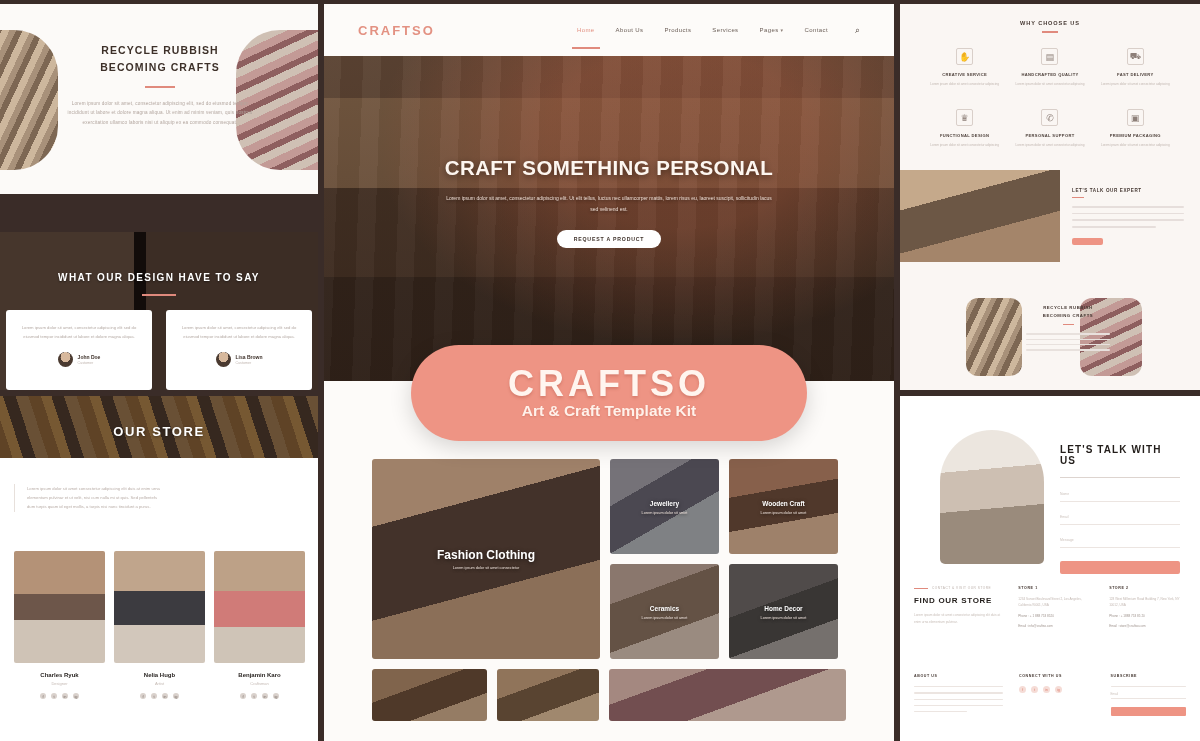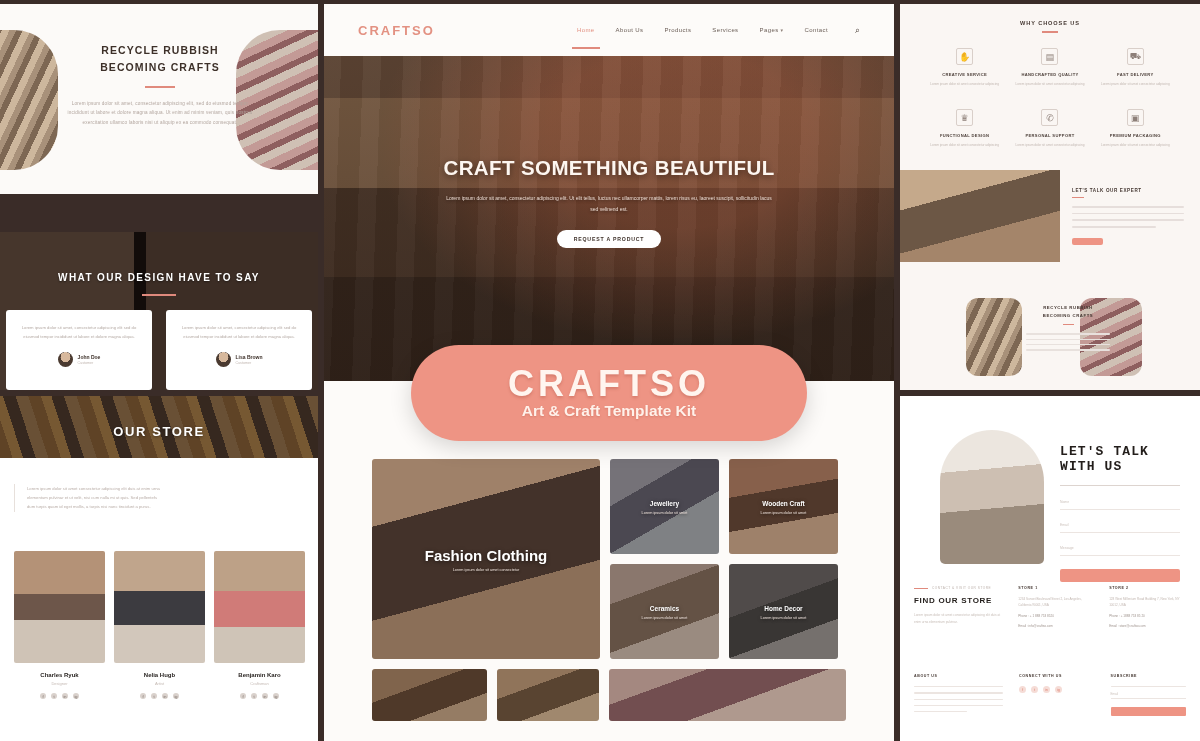--- a/index.html
+++ b/index.html
@@ -123,21 +123,21 @@
                text-shadow:0 1px 2px rgba(150,60,45,.25); }
 
   .c-port { position:absolute; left:0; top:455px; width:100%; padding:0 48px; }
   .pg { display:flex; gap:10px; }
   .pcol-l { width:228px; }
   .pcol-r { width:228px; display:flex; flex-direction:column; gap:10px; }
   .prow { display:flex; gap:10px; }
   .pcard { position:relative; border-radius:3px; overflow:hidden; }
   .pcard .cap { position:absolute; left:0; top:50%; transform:translateY(-50%);
                 width:100%; text-align:center; z-index:2; }
-  .pcap-t { font-size:15px; font-weight:700; color:#fff; text-shadow:0 1px 4px rgba(0,0,0,.55); }
+  .pcap-t { font-size:12px; font-weight:700; color:#fff; text-shadow:0 1px 4px rgba(0,0,0,.55); }
   .pcap-t.sm { font-size:6.5px; }
   .pcap-s { font-size:3.8px; color:#efe3dc; margin-top:4px; text-shadow:0 1px 3px rgba(0,0,0,.6); }
   .pimg { position:absolute; inset:0; }
   .pov { position:absolute; inset:0; background:rgba(30,20,15,.22); }
   .img-fashion { background:linear-gradient(165deg,#c3a183 0 26%, #4e3b33 26% 62%, #a98a6e 62% 100%); }
   .img-jewel   { background:linear-gradient(150deg,#8e8e96 0 30%, #585864 30% 60%, #9aa0a6 60% 100%); }
   .img-wooden  { background:linear-gradient(170deg,#a4765d 0 34%, #5e4334 34% 64%, #c2a184 64% 100%); }
   .img-ceramic { background:linear-gradient(160deg,#a89488 0 30%, #786455 30% 66%, #bdada1 66% 100%); }
   .img-decor   { background:linear-gradient(160deg,#5e5c5b 0 40%, #40403f 40% 70%, #8d8b88 70% 100%); }
   .img-leather { background:linear-gradient(160deg,#9c7c5e 0 36%, #5d4531 36% 70%, #b79madd 70% 100%); }
@@ -173,21 +173,21 @@
   .rt-rr-c { position:absolute; left:126px; top:18px; width:84px; text-align:center; }
   .rt-rr-t { font-size:4.3px; font-weight:700; letter-spacing:.55px; color:#453832; line-height:1.75; }
   .rt-rr-d { width:11px; height:1.2px; background:#e08a7d; margin:5px auto 8px; }
   .rt-rr-line { height:1.4px; background:#e8e1dd; margin-bottom:4px; border-radius:1px; }
 
   
   .ltw-img { position:absolute; left:40px; top:34px; width:104px; height:134px;
       border-radius:52px 52px 5px 5px;
       background: linear-gradient(175deg,#ece6df 0 30%, #cdbfb2 30% 58%, #9a8b7c 58% 100%); }
   .ltw-form { position:absolute; left:160px; top:48px; width:120px; }
-  .ltw-t { font-size:13px; font-weight:700; letter-spacing:1.1px; color:#231e1b;font-family:Liberation Mono, monospace; }
+  .ltw-t { font-size:10px; font-weight:700; letter-spacing:1.1px; color:#231e1b; }
   .ltw-rule { height:1px; background:#ddd4cf; margin:11px 0 14px; }
   .ltw-f { font-size:3.4px; color:#cdc3bd; border-bottom:1px solid #ece5e1; padding-bottom:5px;
            margin-bottom:13px; }
   .ltw-btn { margin-top:10px; height:13px; border-radius:2px; background:#ee9484; }
 
   .fos { position:absolute; left:14px; top:190px; width:272px; display:flex; gap:14px; }
   .fos-l { width:94px; }
   .fos-kick { display:flex; align-items:center; gap:4px; }
   .fos-dash { width:14px; height:1px; background:#e08a7d; }
   .fos-kick-t { font-size:3.2px; letter-spacing:.5px; color:#bdb2ac; }
@@ -319,21 +319,21 @@
         <span class="c-mi">About Us</span>
         <span class="c-mi">Products</span>
         <span class="c-mi">Services</span>
         <span class="c-mi"><span>Pages</span><span class="caret">▾</span></span>
         <span class="c-mi">Contact</span>
         <span class="c-search">⌕</span>
       </div>
     </div>
 
     <div class="c-hero-txt">
-      <div class="c-h1">CRAFT SOMETHING BEAUTIFUL</div>
+      <div class="c-h1">CRAFT SOMETHING PERSONAL</div>
       <div class="c-sub">Lorem ipsum dolor sit amet, consectetur adipiscing elit. Ut elit tellus, luctus nec ullamcorper mattis, lorem risus eu, laoreet suscipit, sollicitudin lacus sed velinend est.</div>
       <div class="c-btn">REQUEST A PRODUCT</div>
     </div>
 
     <div class="c-badge">
       <div class="c-badge-t">CRAFTSO</div>
       <div class="c-badge-s">Art &amp; Craft Template Kit</div>
     </div>
 
     <div class="c-port">

